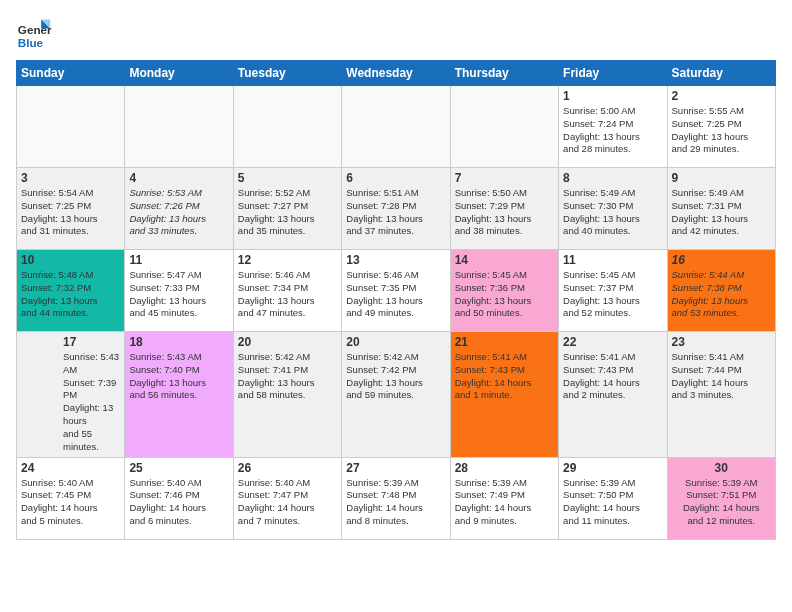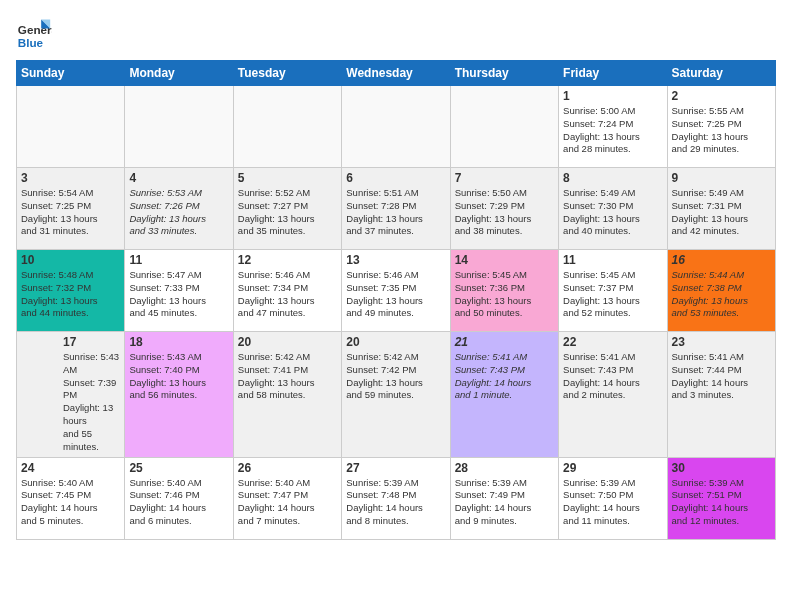--- a/index.html
+++ b/index.html
@@ -259,21 +259,21 @@
 Daylight: 13 hours
 and 58 minutes.</div>
         </td>
         <td style="background: rgb(240, 240, 240);">
           <span class="day-num">20</span>
           <div class="day-info" style="white-space: pre-line;">Sunrise: 5:42 AM
 Sunset: 7:42 PM
 Daylight: 13 hours
 and 59 minutes.</div>
         </td>
-        <td style="background: #c4b5fd; font-style: italic;">
+        <td style="background: #f97316;">
           <span class="day-num">21</span>
           <div class="day-info" style="white-space: pre-line;">Sunrise: 5:41 AM
 Sunset: 7:43 PM
 Daylight: 14 hours
 and 1 minute.</div>
         </td>
         <td style="background: rgb(240, 240, 240);">
           <span class="day-num">22</span>
           <div class="day-info" style="white-space: pre-line;">Sunrise: 5:41 AM
 Sunset: 7:43 PM
@@ -324,21 +324,21 @@
 Daylight: 14 hours
 and 9 minutes.</div>
         </td>
         <td style="background: rgb(255, 255, 255);">
           <span class="day-num">29</span>
           <div class="day-info" style="white-space: pre-line;">Sunrise: 5:39 AM
 Sunset: 7:50 PM
 Daylight: 14 hours
 and 11 minutes.</div>
         </td>
-        <td style="background: #d946ef;">
+        <td style="background: #f9a8d4; text-align: center;">
           <span class="day-num">30</span>
           <div class="day-info" style="white-space: pre-line;">Sunrise: 5:39 AM
 Sunset: 7:51 PM
 Daylight: 14 hours
 and 12 minutes.</div>
         </td>
       </tr>
     </tbody>
 </table>
 

